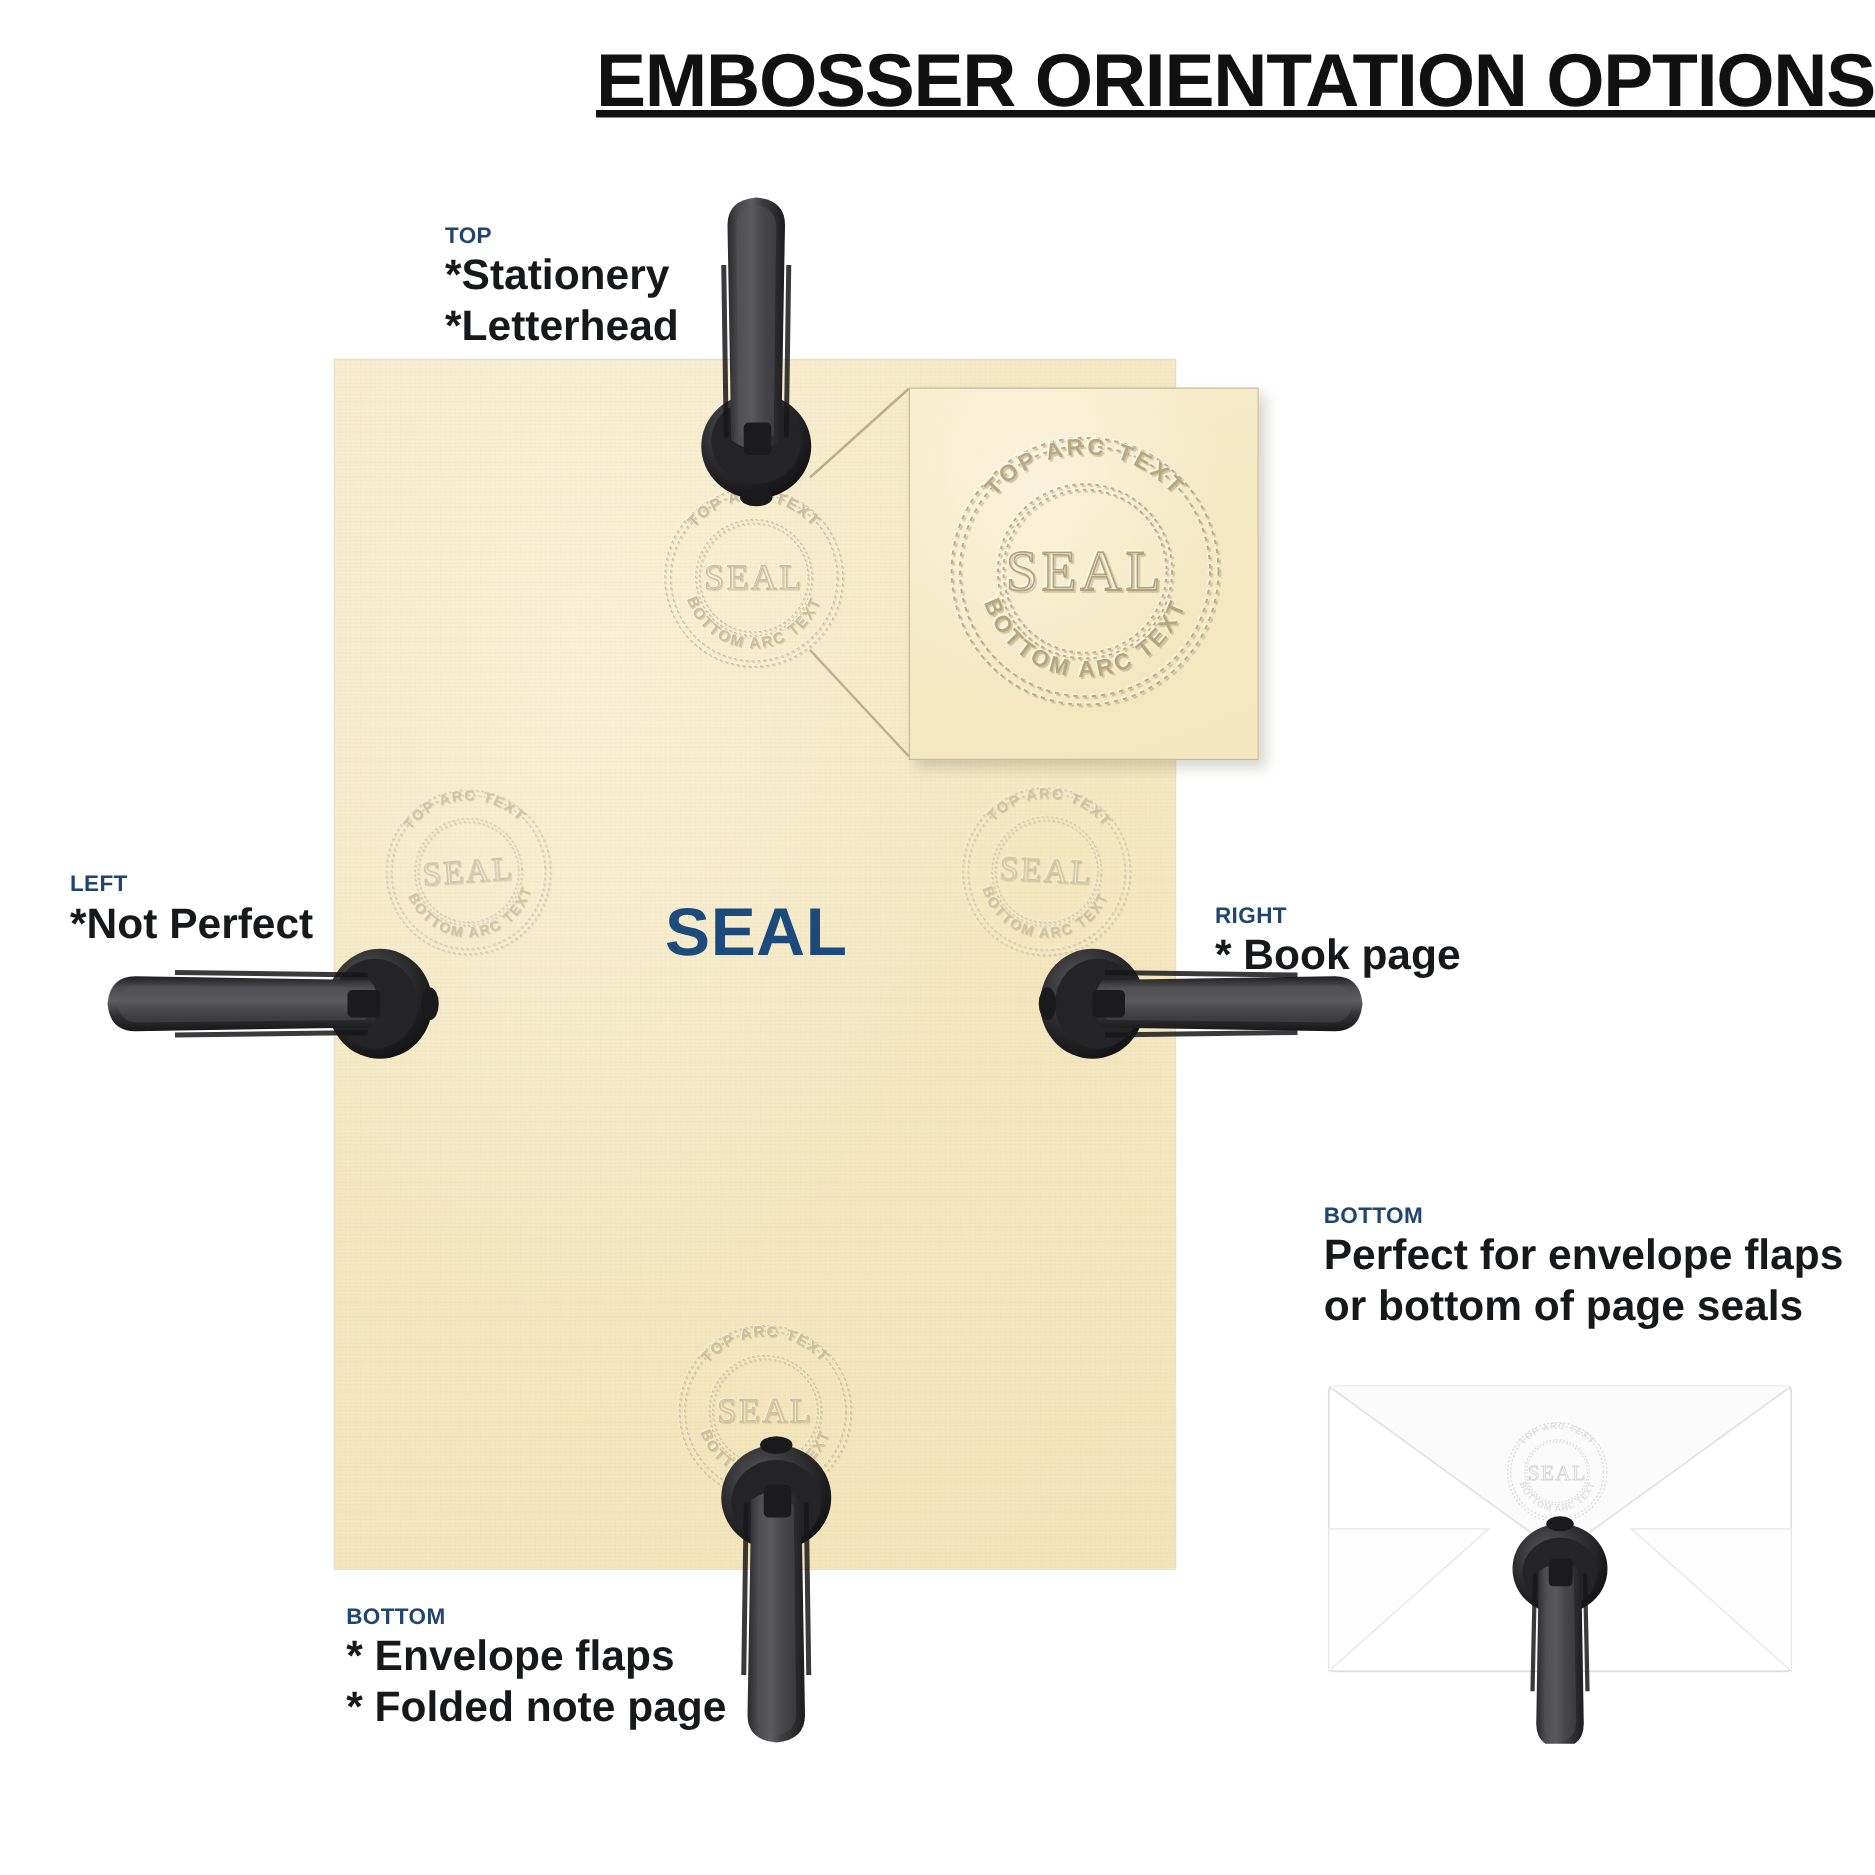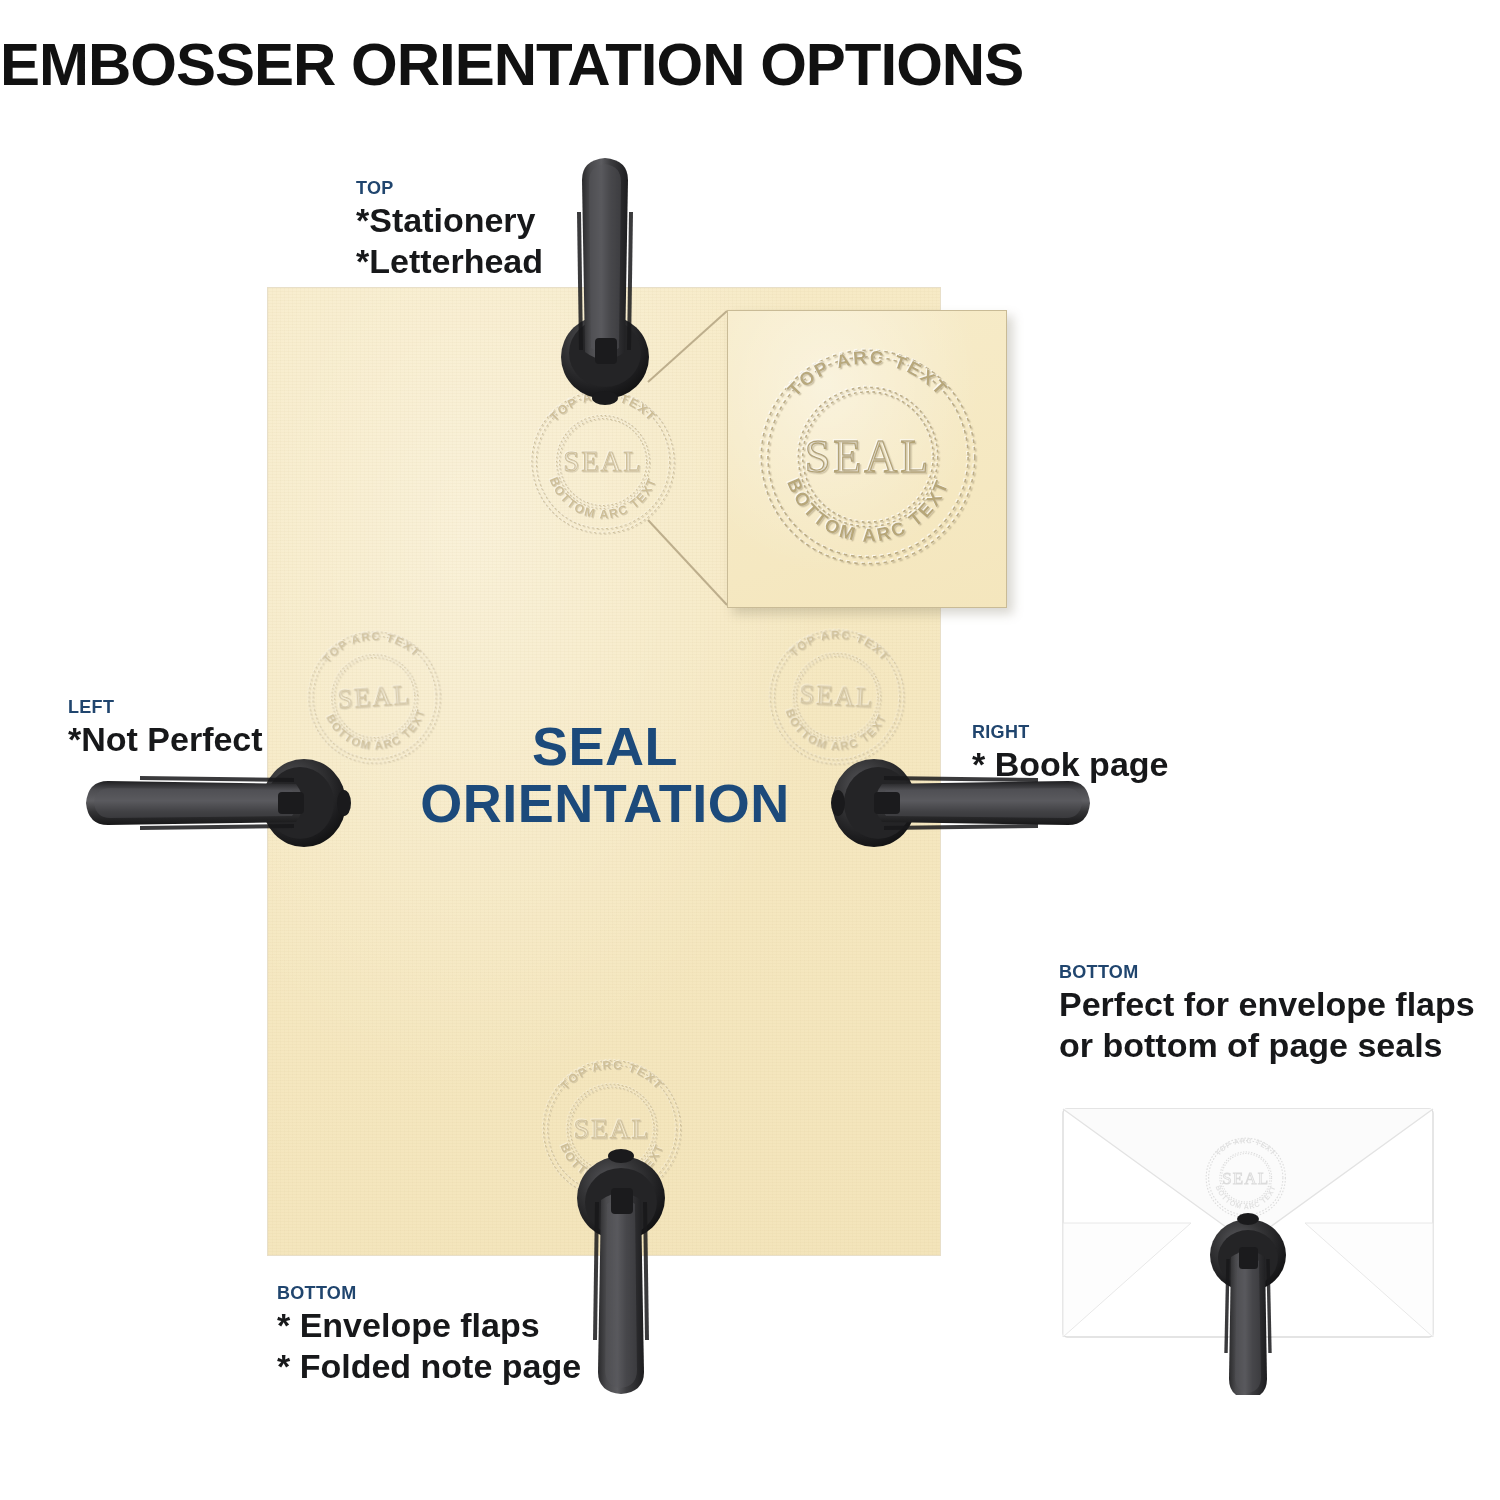--- a/index.html
+++ b/index.html
@@ -10,26 +10,27 @@
   #stage{
     position:relative;
     width:1500px;height:1500px;
     background:#ffffff;
     overflow:hidden;
   }
 
   
   .title{
     position:absolute;left:0;top:30px;width:1500px;
-    text-align:left;
+    text-align:right;
     font-size:60px;
     font-weight:bold;
     letter-spacing:-1px;
     color:#111111;
     font-family:"Liberation Sans","DejaVu Sans",sans-serif;
+    text-decoration:underline;
   }
 
   
   .paper{
     position:absolute;
     left:268px;top:288px;width:672px;height:967px;
     background:
       radial-gradient(ellipse at 30% 25%, rgba(255,255,255,.35) 0%, rgba(255,255,255,0) 55%),
       linear-gradient(160deg,#f7ebc8 0%,#f6e9c3 40%,#f3e4ba 100%);
     box-shadow:0 0 0 1px rgba(205,185,135,.45);
@@ -93,21 +94,21 @@
   }
   .label .sub{
     color:#17181a;
     font-weight:bold;
     font-size:34px;
     line-height:1.22;
     white-space:nowrap;
   }
 
   .lbl-top{left:356px;top:178px;}
-  .lbl-left{left:68px;top:697px;}
+  .lbl-left{left:56px;top:697px;}
   .lbl-right{left:972px;top:722px;}
   .lbl-bottom-left{left:277px;top:1283px;}
   .lbl-bottom-right{left:1059px;top:962px;}
 
   
   .envelope{
     position:absolute;left:1059px;top:1105px;width:380px;height:264px;
   }
   .envelope svg{display:block;}
 </style>
@@ -261,21 +262,20 @@
             <textPath href="#arcBottom" startOffset="50%" text-anchor="middle">BOTTOM ARC TEXT</textPath>
           </text>
         </g>
         <text x="85" y="95" text-anchor="middle" font-family="'Liberation Serif',serif" font-size="31" letter-spacing="2" fill="none" stroke="#9d8b59" stroke-width=".95" filter="url(#embossF)">SEAL</text>
       </svg>
     </div>
   </div>
 
   <div class="centermark">
     <span class="l1">SEAL</span>
-    <span class="l2">ORIENTATION</span>
   </div>
 
   <div class="embosser" style="left:545px;top:152px;">
     <svg width="120" height="252" viewBox="0 0 120 252">
       <ellipse cx="60" cy="205" rx="44" ry="42" fill="url(#baseG)"></ellipse>
       <ellipse cx="60" cy="201" rx="36" ry="34" fill="#242426"></ellipse>
       <ellipse cx="60" cy="246" rx="13" ry="7" fill="#1a1a1c"></ellipse>
       <path d="M 37,28 Q 37,8 60,6 Q 83,8 83,28 L 80,200 Q 60,215 40,200 Z" fill="url(#hg)"></path>
       <path d="M 44,30 Q 44,14 60,12 Q 76,14 76,30 L 74,196 Q 60,206 46,196 Z" fill="#56565a" opacity=".45"></path>
       <path d="M 34,60 L 36,198" stroke="#17171a" stroke-width="4" fill="none" opacity=".85"></path>

